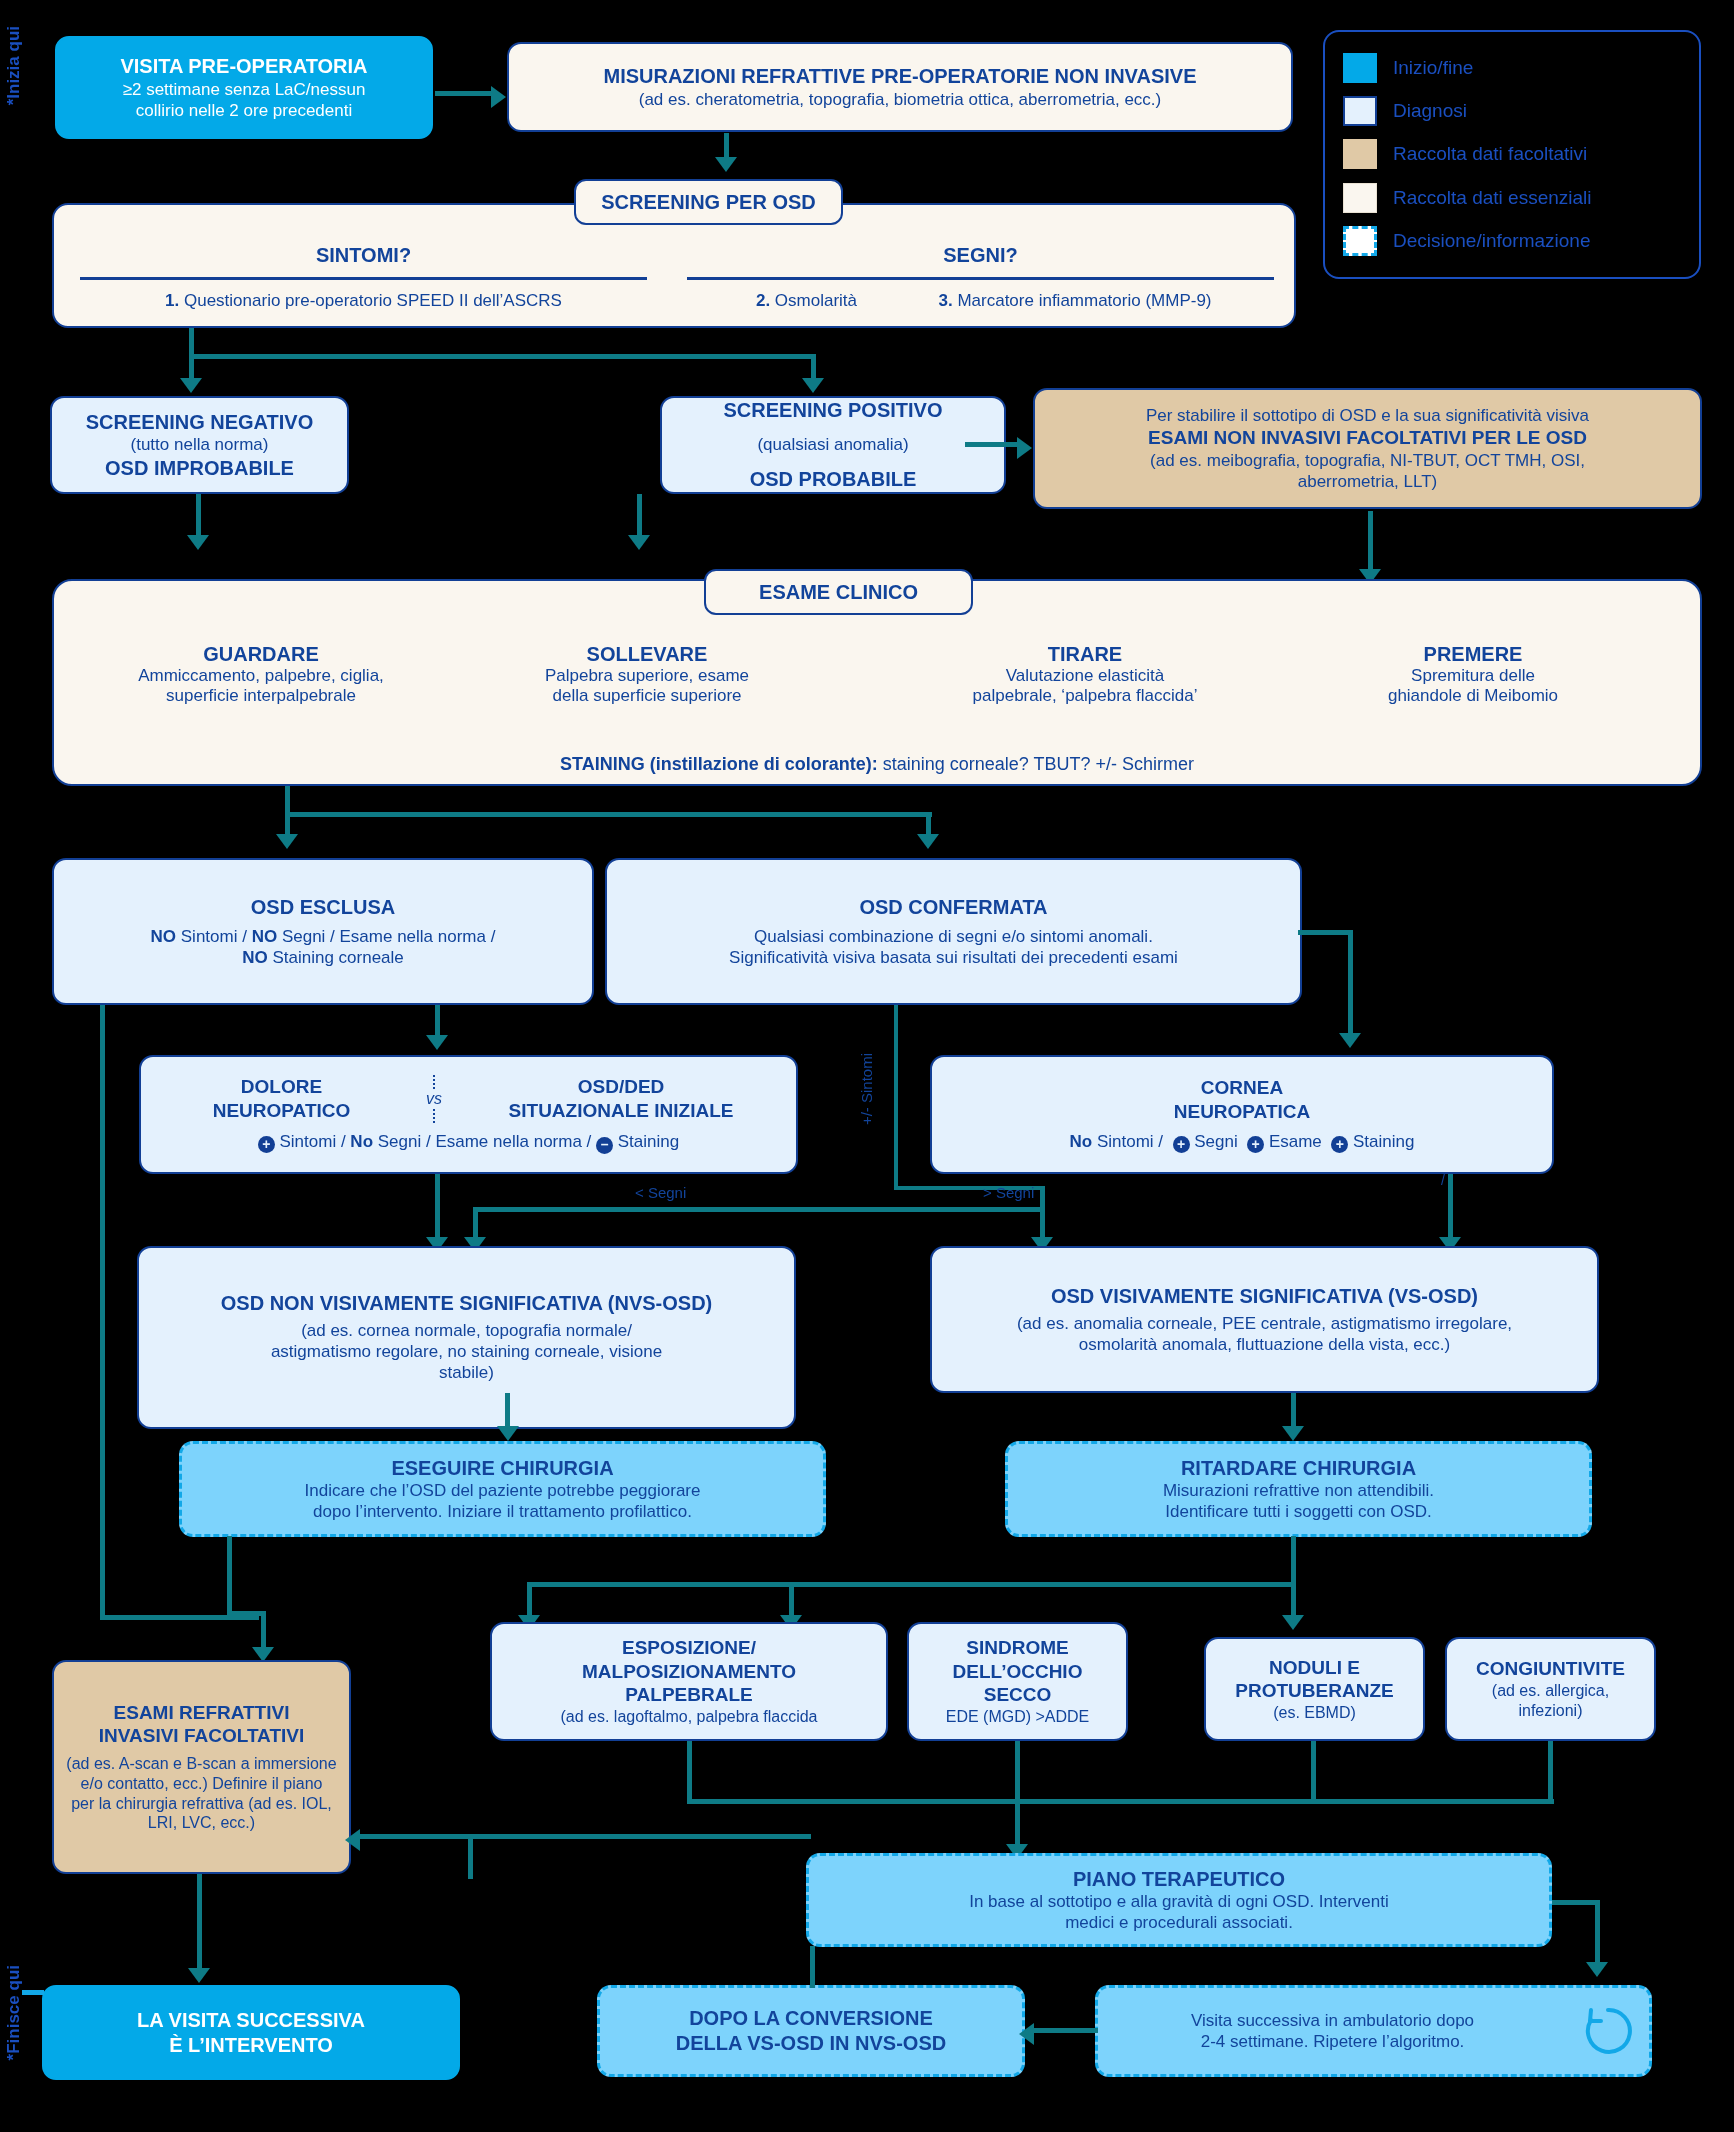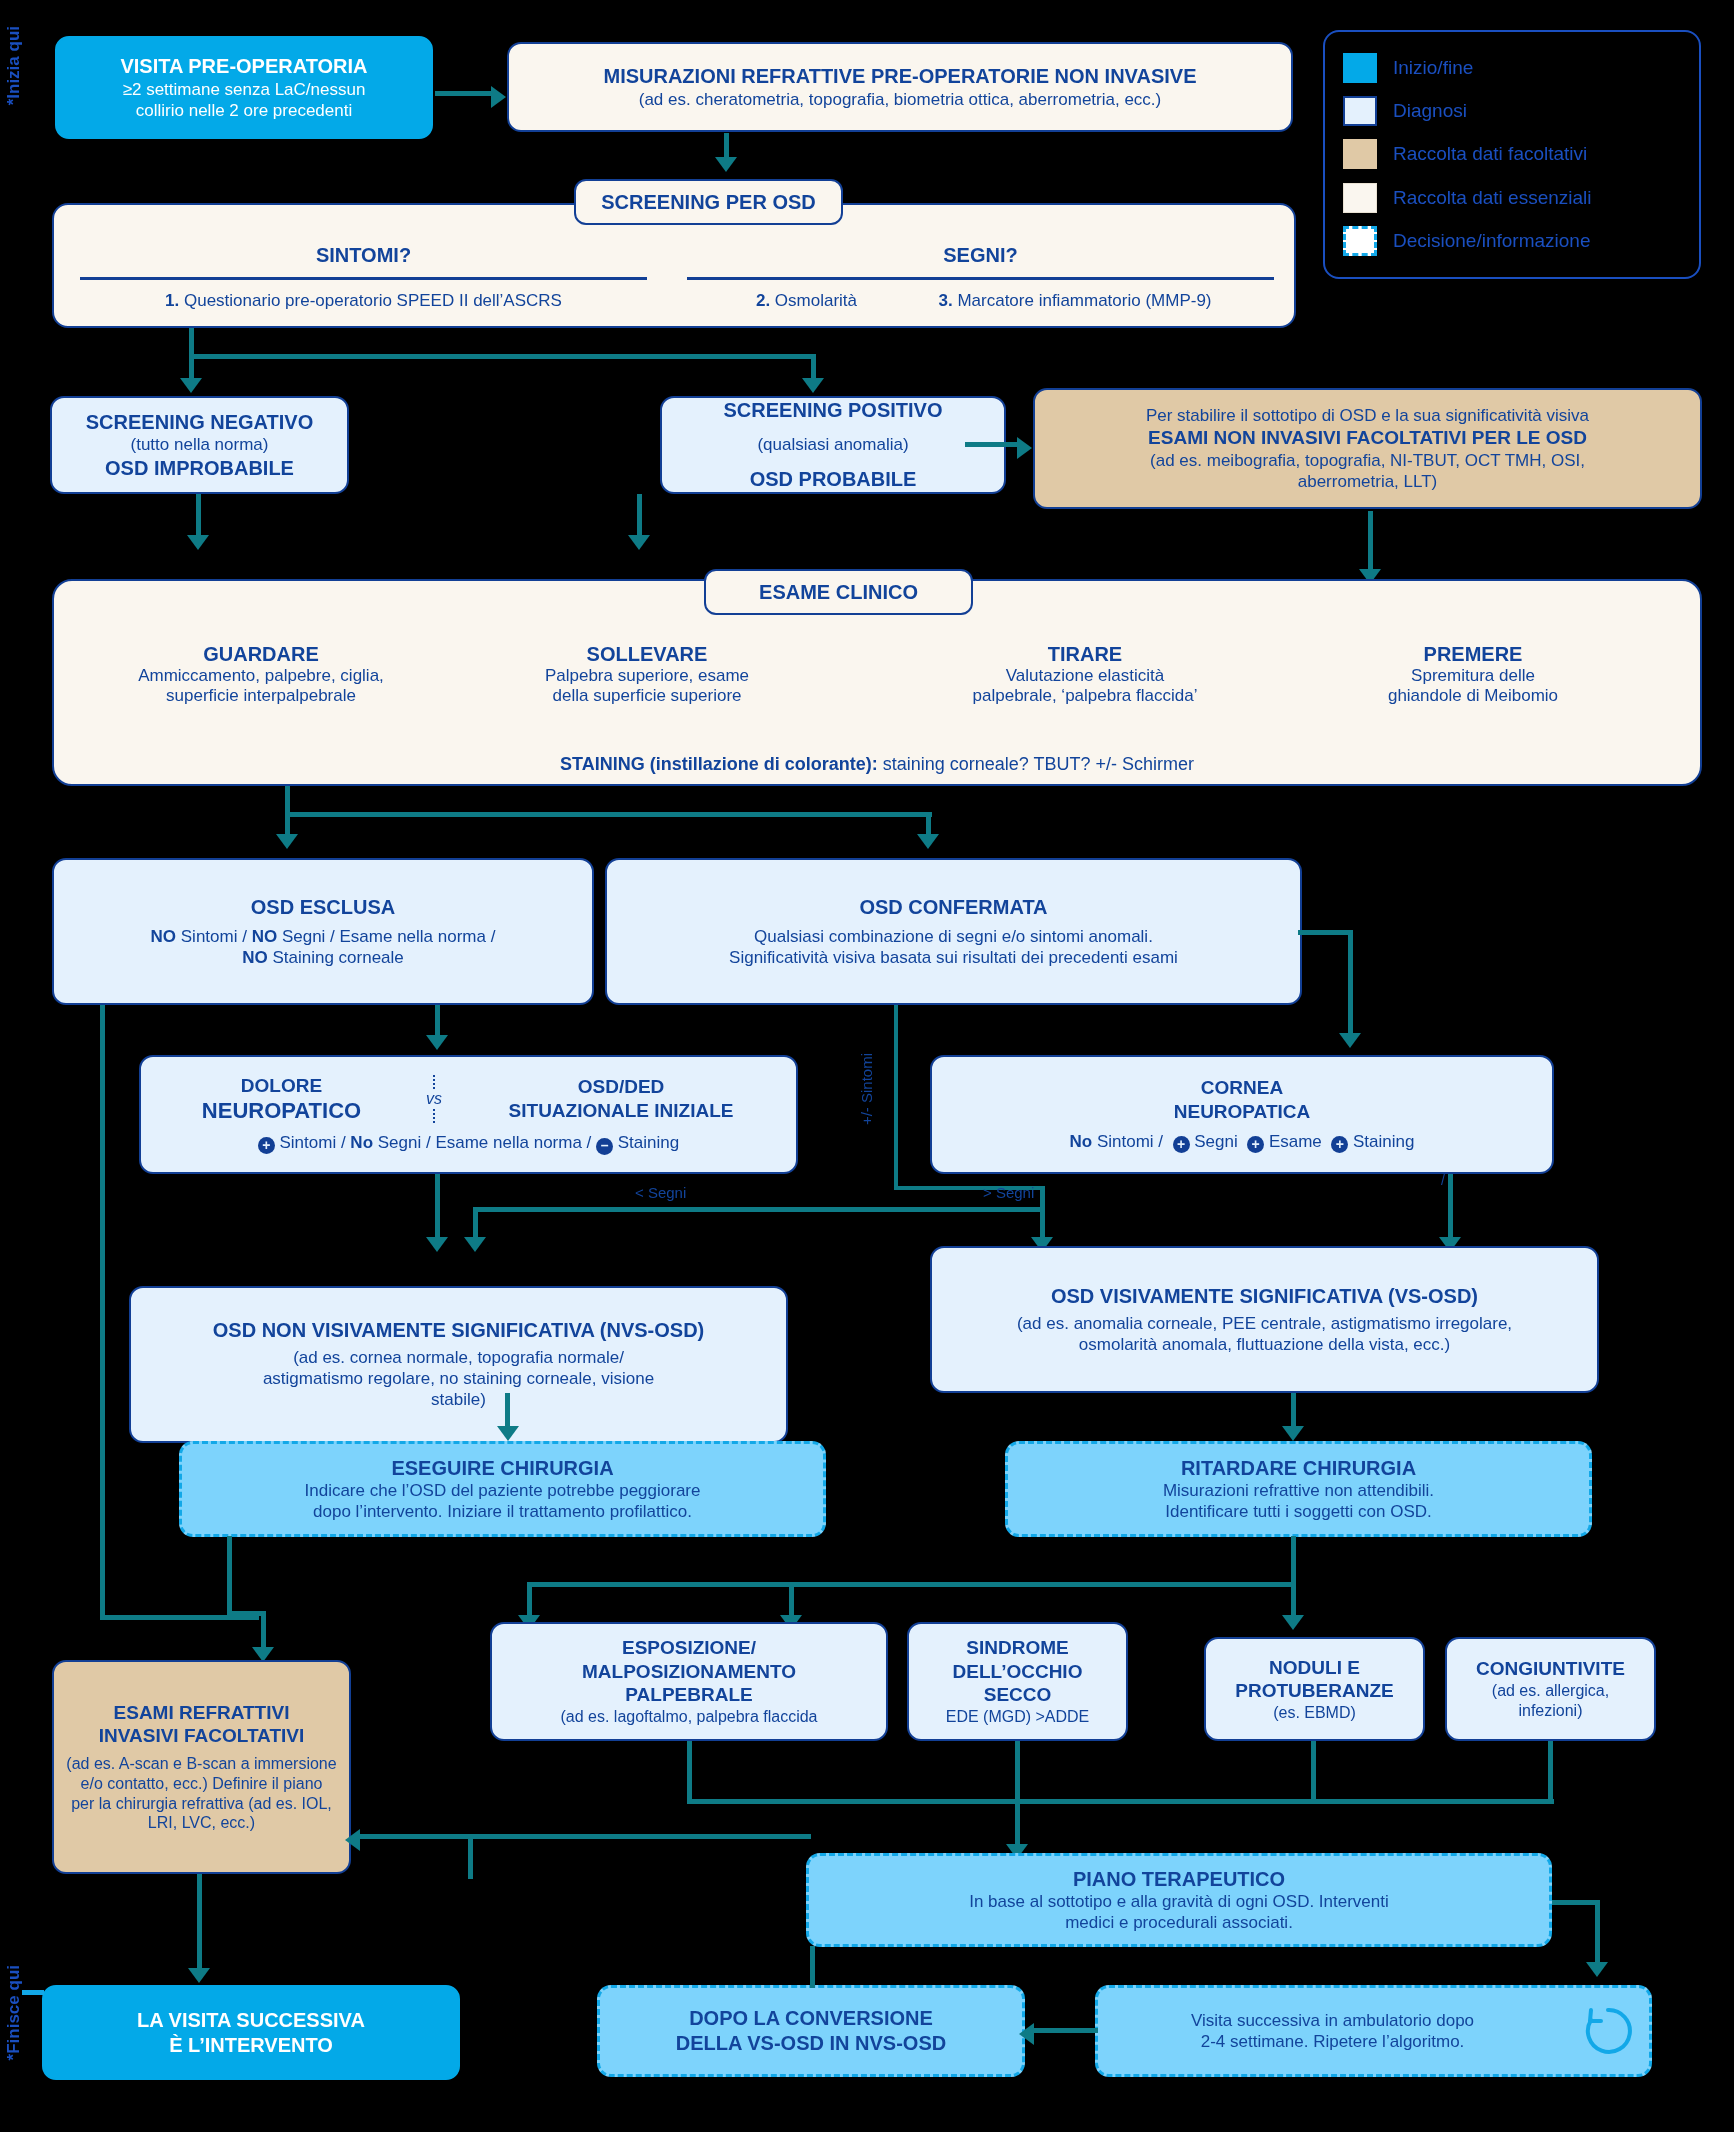--- a/index.html
+++ b/index.html
@@ -222,21 +222,21 @@
   <div class="ln" style="left:1348px;top:930px;width:5px;height:109px;"></div>
   <div class="arw arw-d" style="left:1339px;top:1033px;"></div>
 
   <div class="ln" style="left:100px;top:1005px;width:5px;height:615px;"></div>
   <div class="ln" style="left:100px;top:1615px;width:159px;height:5px;"></div>
 
   <div class="box b-diag" style="left:139px;top:1055px;width:659px;height:119px;justify-content:center;">
     <div style="display:flex;width:100%;align-items:center;justify-content:center;">
       <div style="width:259px;text-align:center;">
         <div style="font-size:19px;font-weight:bold;">DOLORE</div>
-        <div style="font-size:22px;font-weight:bold;">NEUROPATICO</div>
+        <div style="font-size:19px;font-weight:bold;">NEUROPATICO</div>
       </div>
       <div style="width:46px;text-align:center;position:relative;">
         <div style="height:14px;border-left:2px dotted #12449b;width:1px;margin:0 auto;"></div>
         <div style="font-style:italic;font-size:16px;color:#12449b;">vs</div>
         <div style="height:14px;border-left:2px dotted #12449b;width:1px;margin:0 auto;"></div>
       </div>
       <div style="width:328px;text-align:center;">
         <div style="font-size:19px;font-weight:bold;">OSD/DED</div>
         <div style="font-size:19px;font-weight:bold;">SITUAZIONALE INIZIALE</div>
       </div>
@@ -267,21 +267,21 @@
   <div class="ln" style="left:473px;top:1207px;width:5px;height:37px;"></div>
   <div class="ln" style="left:473px;top:1207px;width:572px;height:5px;"></div>
   <div class="arw arw-d" style="left:464px;top:1237px;"></div>
 
   <div class="ln" style="left:1040px;top:1190px;width:5px;height:54px;"></div>
   <div class="arw arw-d" style="left:1031px;top:1237px;"></div>
   <div class="ln" style="left:1448px;top:1174px;width:5px;height:70px;"></div>
   <div class="arw arw-d" style="left:1439px;top:1237px;"></div>
   <div style="position:absolute;left:1441px;top:1172px;width:14px;height:18px;color:#12449b;font-size:14px;">/</div>
 
-  <div class="box b-diag" style="left:129px;top:1246px;width:659px;height:157px;margin-top:40px;">
+  <div class="box b-diag" style="left:137px;top:1246px;width:659px;height:183px;">
     <div class="t-h" style="font-size:20px;margin-bottom:4px;">OSD NON VISIVAMENTE SIGNIFICATIVA (NVS-OSD)</div>
     <div style="font-size:17px;">(ad es. cornea normale, topografia normale/</div>
     <div style="font-size:17px;">astigmatismo regolare, no staining corneale, visione</div>
     <div style="font-size:17px;">stabile)</div>
   </div>
 
   <div class="box b-diag" style="left:930px;top:1246px;width:669px;height:147px;">
     <div class="t-h" style="font-size:20px;margin-bottom:4px;">OSD VISIVAMENTE SIGNIFICATIVA (VS-OSD)</div>
     <div style="font-size:17px;">(ad es. anomalia corneale, PEE centrale, astigmatismo irregolare,</div>
     <div style="font-size:17px;">osmolarità anomala, fluttuazione della vista, ecc.)</div>

